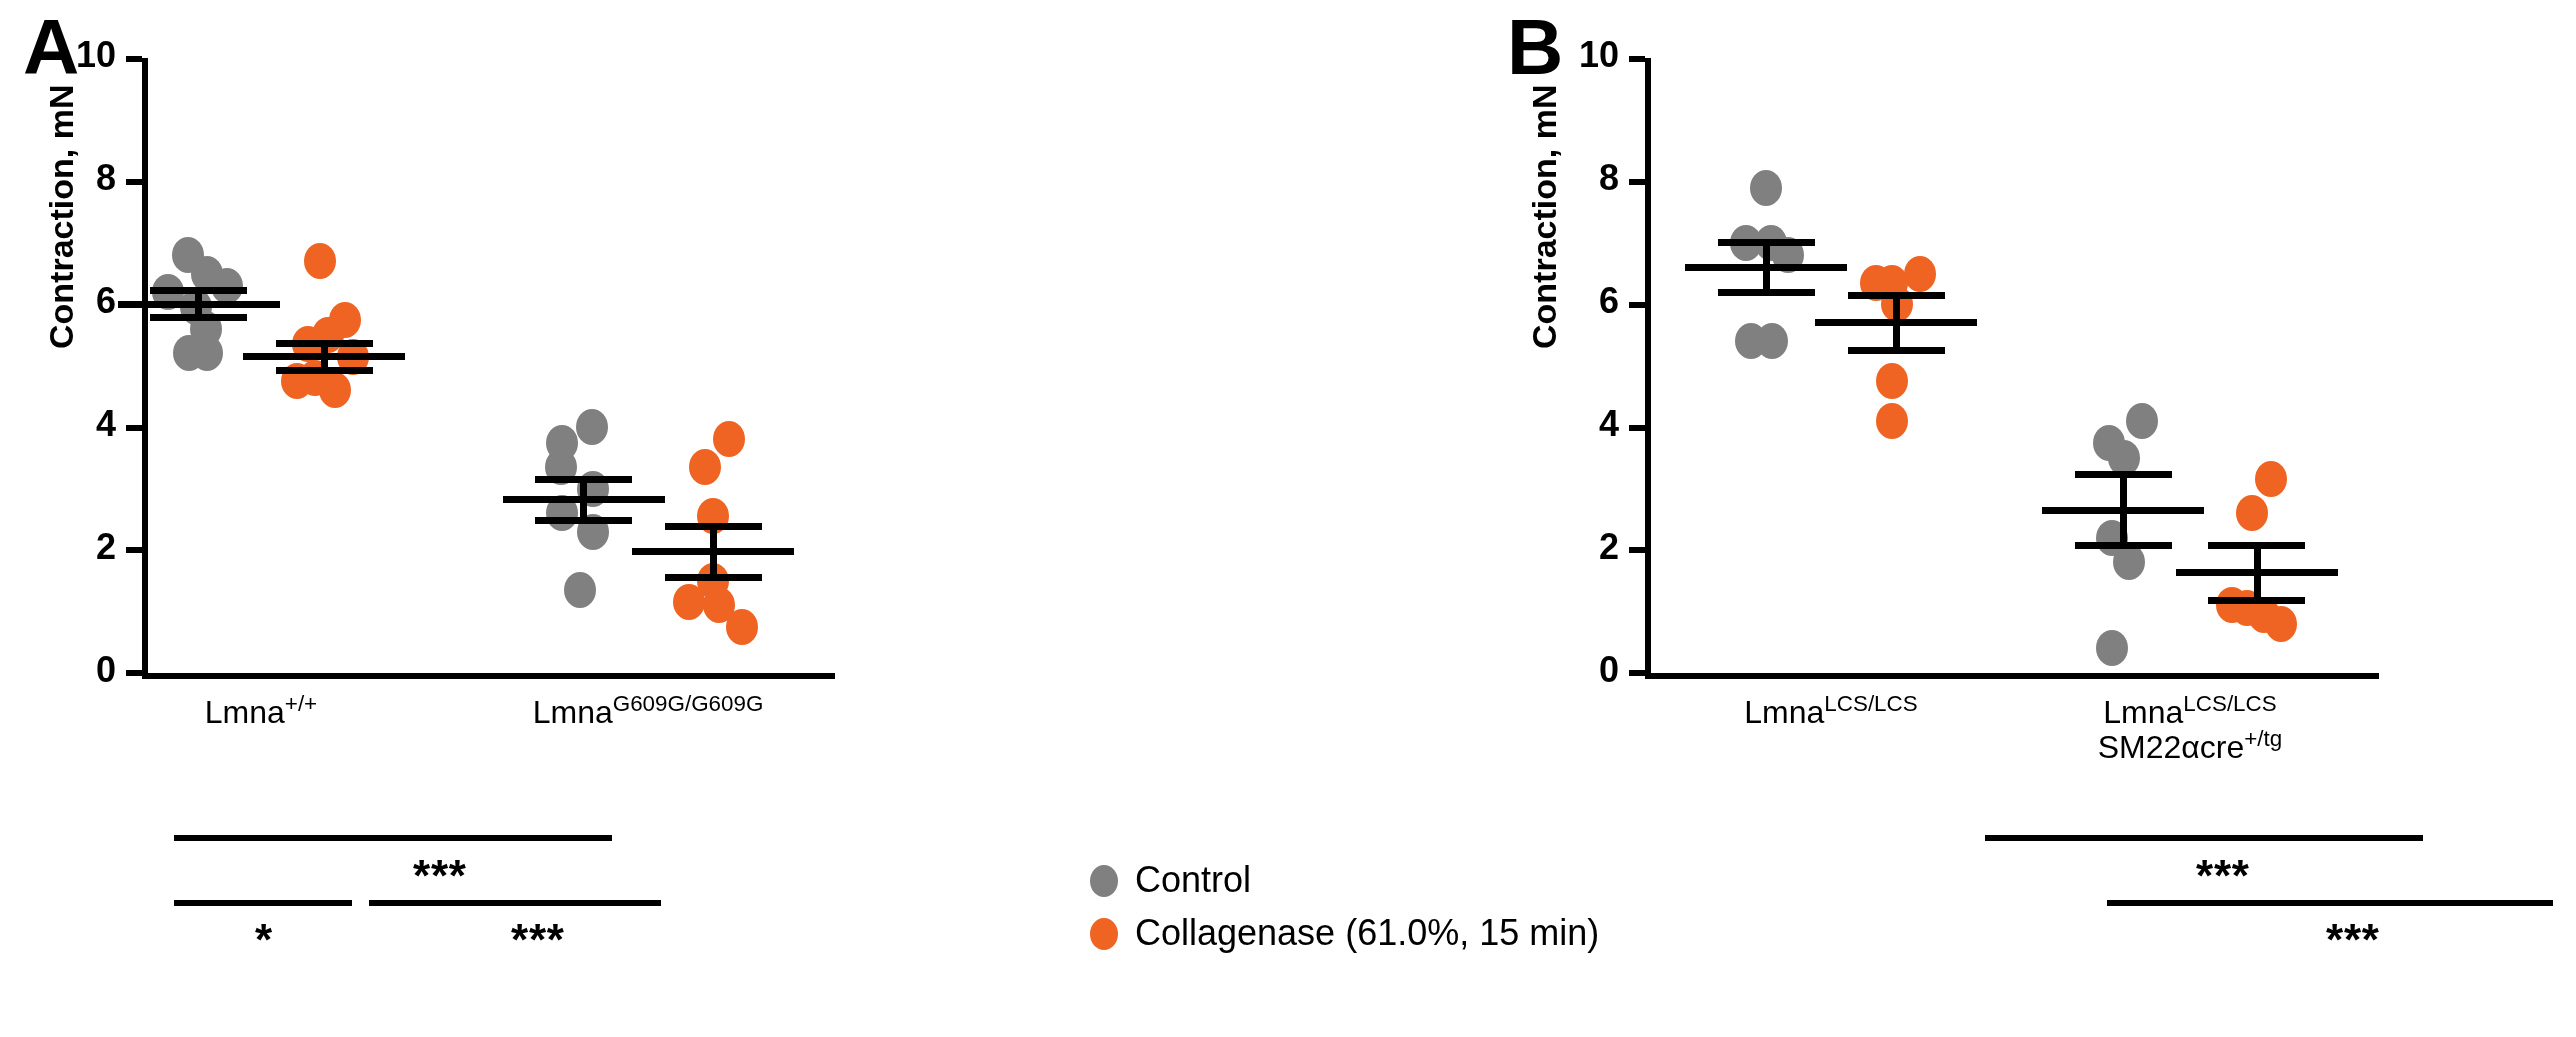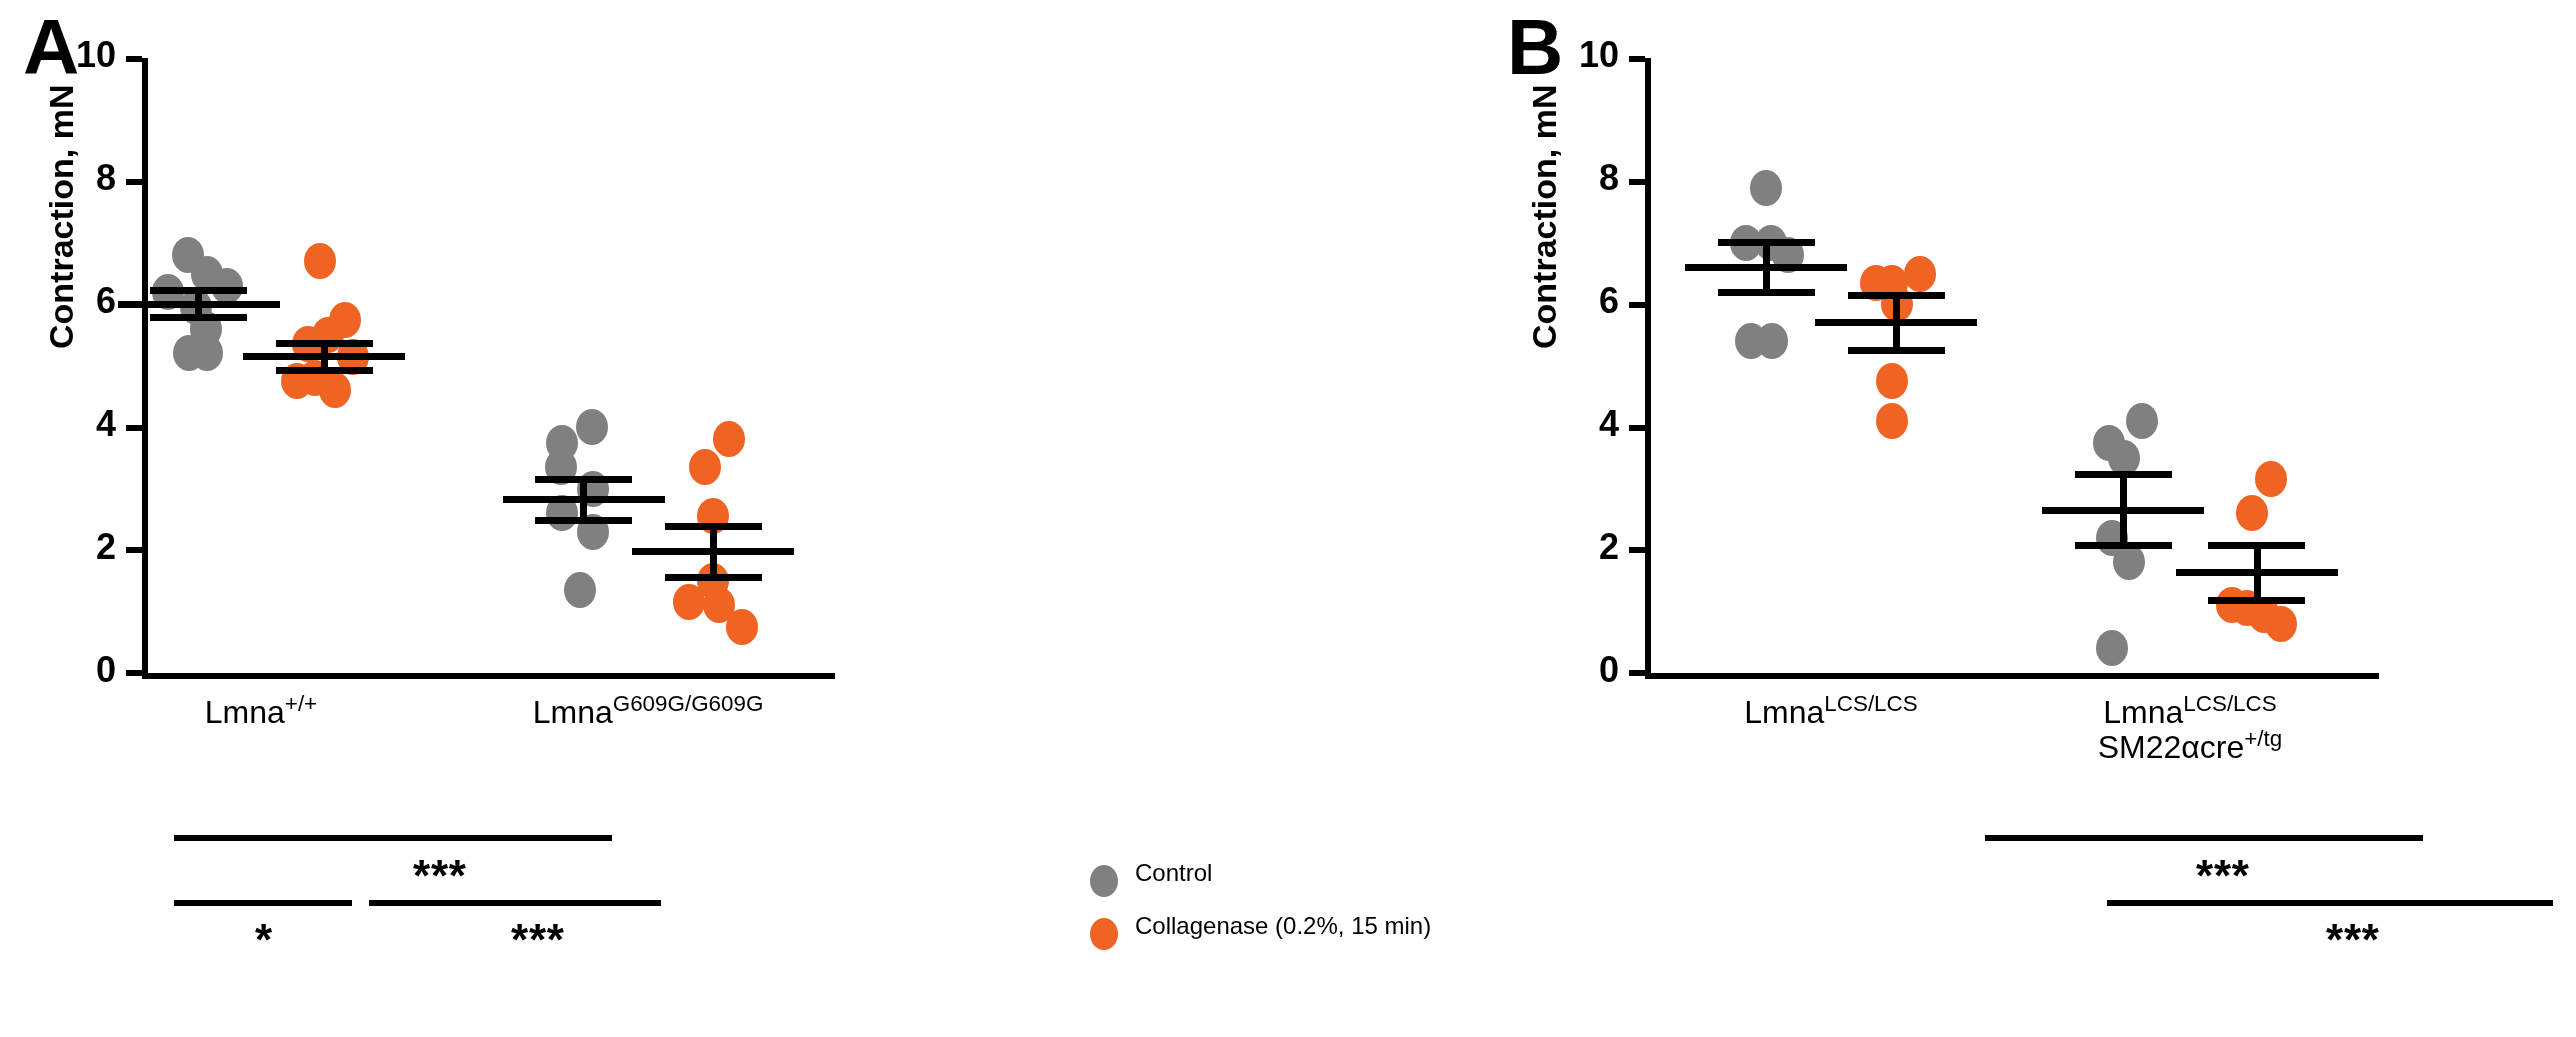--- a/index.html
+++ b/index.html
@@ -37,21 +37,21 @@
 
   .x-label{position:absolute;font-size:32px;text-align:center;line-height:1.08;font-family:"Liberation Sans",sans-serif;white-space:nowrap;}
   .x-label sup{font-size:0.70em;vertical-align:super;line-height:0;}
 
   .sig-bar{position:absolute;background:#000;height:5.7px;}
   .sig-star{position:absolute;font-size:44px;font-weight:bold;letter-spacing:0.8px;line-height:1;font-family:"Liberation Sans",sans-serif;white-space:nowrap;}
 
   .legend{position:absolute;}
   .legend-row{position:relative;height:45px;margin-bottom:8px;}
   .legend-swatch{position:absolute;left:0;top:6.5px;width:27.6px;height:32px;border-radius:50%;}
-  .legend-text{position:absolute;left:45px;top:1.6px;font-size:24px;line-height:1.1;white-space:nowrap;font-family:"Liberation Sans",sans-serif;}
+  .legend-text{position:absolute;left:45px;top:1.6px;font-size:36px;line-height:1.1;white-space:nowrap;font-family:"Liberation Sans",sans-serif;}
 </style>
 </head>
 <body>
 
 <div id="figure">
 
   <div class="panel" id="panel-a">
     <div class="panel-letter" style="left:23px;top:8px;">A</div>
 
     <div class="axis-title" style="left:42px;top:349px;">Contraction, mN</div>
@@ -197,18 +197,18 @@
       </div>
   </div>
 
   <div class="legend" style="left:1090px;top:858px;">
     <div class="legend-row">
       <span class="legend-swatch" style="background: rgb(128, 128, 128);"></span>
       <span class="legend-text">Control</span>
     </div>
     <div class="legend-row">
       <span class="legend-swatch" style="background: rgb(239, 100, 34);"></span>
-      <span class="legend-text">Collagenase (0.2%, 15 min)</span>
+      <span class="legend-text">Collagenase (61.0%, 15 min)</span>
     </div>
   </div>
 
 </div>
 
 
 </body></html>

